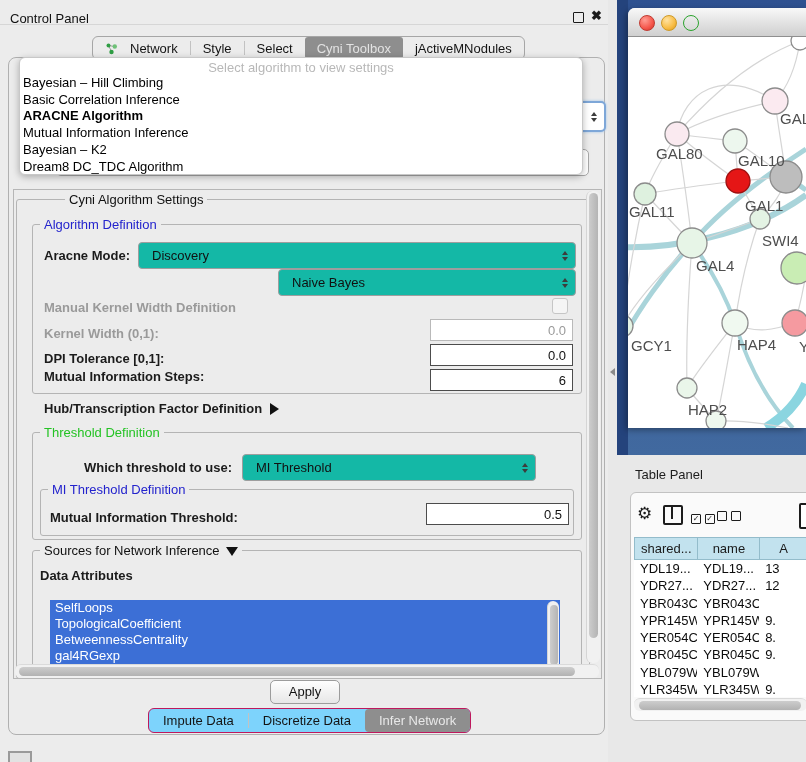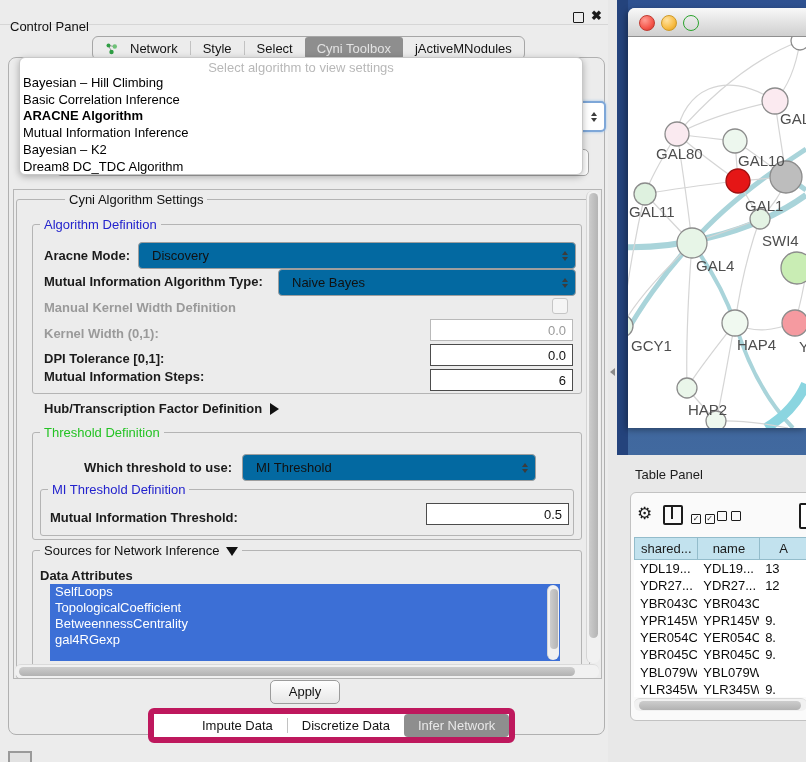--- a/index.html
+++ b/index.html
@@ -2,21 +2,21 @@
 <html><head>
 <meta charset="utf-8">
 <style>
   html,body{margin:0;padding:0;}
   #stage{position:relative;width:806px;height:762px;background:#ececec;
          font-family:"Liberation Sans",sans-serif;font-size:13px;color:#111;
          overflow:hidden;}
   .abs{position:absolute;}
   
   .cp-titlebar{left:0;top:7;width:608px;height:24px;background:#ececec;border-bottom:1px solid #d6d6d6;}
-  .cp-title{left:10px;top:11px;font-size:13px;color:#111;margin-top:8px;}
+  .cp-title{left:10px;top:11px;font-size:13px;color:#111;}
   .float-btn{right:24px;top:12px;width:9px;height:9px;border:1.7px solid #1a1a1a;border-radius:1px;}
   .close-btn{right:6px;top:8px;font-size:13px;font-weight:bold;color:#1a1a1a;}
   .tabs{left:92px;top:36px;height:22px;display:flex;align-items:stretch;
         border:1px solid #a6a6a6;border-radius:6px;overflow:hidden;background:#ececec;}
   .tab{display:flex;align-items:center;gap:12px;padding:0 12px;color:#141414;}
   .tab.sel{background:#8e8e8e;color:#e3e3e3;border-radius:3px;}
   .tabsep{width:1px;background:#c2c2c2;margin:4px 0;}
   .outer-panel{left:8px;top:57px;width:595px;height:676px;border:1px solid #b0b0b0;
                border-radius:8px;background:#ececec;}
   
@@ -30,40 +30,40 @@
   .popup-placeholder{width:100%;text-align:center;margin-top:2px;color:#b8b8b8;font-size:13px;}
   .popup-item{padding:1.1px 0 1.1px 3px;font-size:13px;color:#000;line-height:14.5px;}
   .popup-item.bold{font-weight:bold;}
   
   .viewport{left:4px;top:131px;width:587px;height:488px;border:1px solid #b6b6b6;background:#ececec;overflow:hidden;}
   .group{border:1px solid #b4b4b4;border-radius:3px;}
   .gtitle{position:absolute;background:#ececec;padding:0 4px;font-size:13px;}
   .blue{color:#2323cd;} .green{color:#25c325;}
   .lbl{font-weight:bold;color:#1b1b1b;}
   .lbl.dis{color:#9a9a9a;}
-  .combo{background:#0369a1;border:1px solid #9e9e9e;border-radius:4px;display:flex;align-items:center;}
+  .combo{background:#14b8a6;border:1px solid #9e9e9e;border-radius:4px;display:flex;align-items:center;}
   .combo .val{padding-left:13px;}
   .spin{position:absolute;right:7px;top:0;height:100%;display:flex;flex-direction:column;justify-content:center;gap:2px;}
   .spin i{display:block;width:0;height:0;border-left:3.5px solid transparent;border-right:3.5px solid transparent;}
   .spin .up{border-bottom:4.5px solid #3c3c3c;}
   .spin .dn{border-top:4.5px solid #3c3c3c;}
   .field{background:#fff;border:1.5px solid #4c4c4c;text-align:right;line-height:21px;padding-right:6px;box-sizing:border-box;}
   .field.dis{border:1px solid #b9b9b9;color:#9a9a9a;}
   .cbx{width:14px;height:14px;border:1.4px solid #c6c6c6;border-radius:3px;background:#f5f5f5;}
   .tri-r{display:inline-block;width:0;height:0;border-top:6px solid transparent;border-bottom:6px solid transparent;border-left:9px solid #111;margin-left:8px;vertical-align:-2px;}
   .tri-d{display:inline-block;width:0;height:0;border-left:6.5px solid transparent;border-right:6.5px solid transparent;border-top:9px solid #111;margin-left:6px;vertical-align:-1px;}
   .attr-list{background:#3c6fd6;overflow:hidden;border:1px solid #9a9a9a;border-width:0;}
   .attr-item{color:#fff;font-size:13px;height:16px;line-height:16px;padding-left:5px;}
   .vsb{background:#f1f1f1;border-left:1px solid #d5d5d5;border-radius:6px;}
   .vsb .thumb{position:absolute;left:1.5px;width:8px;background:linear-gradient(90deg,#cdcdcd,#b4b4b4);border-radius:5px;}
   .hsb{background:#f1f1f1;border-top:1px solid #dadada;border-radius:6px;}
   .hsb .thumb{position:absolute;top:1.5px;height:9px;background:linear-gradient(#cdcdcd,#b2b2b2);border-radius:5px;}
   .apply-btn{left:261px;top:622px;width:68px;height:22px;border:1px solid #9c9c9c;border-radius:5px;
              background:linear-gradient(#fefefe,#e7e7e7);text-align:center;line-height:21px;}
-  .btabs{left:139px;top:650px;height:23px;display:flex;border:6px solid #be185d;border-radius:6px;overflow:hidden;background:#ffffff;padding-left:34px;}
+  .btabs{left:139px;top:650px;height:23px;display:flex;border:1px solid #be185d;border-radius:6px;overflow:hidden;background:#7dd3fc;}
   .btab{display:flex;align-items:center;padding:0 14px;color:#141414;}
   .btab.sel{background:#8e8e8e;color:#e8e8e8;border-radius:4px;}
   
   .gutter{left:608px;top:0;width:9px;height:762px;background:#e8e8e8;}
   .gutter-arrow{left:610px;top:368px;width:0;height:0;border-top:4px solid transparent;border-bottom:4px solid transparent;border-right:5px solid #8a8a8a;}
   .desktop{left:617px;top:0;width:189px;height:455px;background:linear-gradient(#2e5190,#41699f);}
   .desktop-strip{left:617px;top:0;width:11px;height:455px;background:#24437c;}
   .net-window{left:628px;top:8px;width:178px;height:420px;background:#fff;border-top-left-radius:7px;
               box-shadow:-2px 2px 6px rgba(0,0,0,.35);}
   .net-titlebar{left:0;top:0;width:178px;height:28px;background:linear-gradient(#f8f8f8,#cfcfcf);
@@ -154,21 +154,20 @@
 
       <span class="abs lbl" style="left:30px;top:58px;">Aracne Mode:</span>
       <div class="abs combo" style="left:124px;top:52px;width:436px;height:25px;">
         <span class="val">Discovery</span>
         <span class="spin">
             <i class="up"></i>
             <i class="dn"></i>
           </span>
       </div>
 
-      <span class="abs lbl" style="left:30px;top:84px;">Mutual Information Algorithm Type:</span>
       <div class="abs combo" style="left:264px;top:79px;width:296px;height:25px;">
         <span class="val">Naive Bayes</span>
         <span class="spin">
             <i class="up"></i>
             <i class="dn"></i>
           </span>
       </div>
 
       <span class="abs lbl dis" style="left:30px;top:110px;">Manual Kernel Width Definition</span>
       <span class="abs cbx" style="left:538px;top:108px;"></span>
@@ -200,21 +199,21 @@
       <span class="gtitle blue" style="left:34px;top:292px;">MI Threshold Definition</span>
 
       <span class="abs lbl" style="left:36px;top:320px;">Mutual Information Threshold:</span>
       <div class="abs field" style="left:412px;top:313px;width:143px;height:22px;"><span>0.5</span></div>
 
       <div class="abs group" style="left:18px;top:360px;width:548px;height:130px;"></div>
       <span class="gtitle" style="left:26px;top:353px;"><span>Sources for Network Inference</span><span class="tri-d"></span></span>
 
       <span class="abs lbl" style="left:26px;top:378px;">Data Attributes</span>
 
-      <div class="abs attr-list" style="left:36px;top:394px;width:510px;height:77px;">
+      <div class="abs attr-list" style="left:36px;top:410px;width:510px;height:77px;">
         <div class="attr-item">SelfLoops</div>
         <div class="attr-item">TopologicalCoefficient</div>
         <div class="attr-item">BetweennessCentrality</div>
         <div class="attr-item">gal4RGexp</div>
         <div class="abs vsb" style="right:1px;top:1px;width:11px;height:75px;">
           <span class="thumb" style="top:4px;height:60px;"></span>
         </div>
       </div>
 
       <div class="abs vsb" style="right:1px;top:1px;width:13px;height:472px;">

